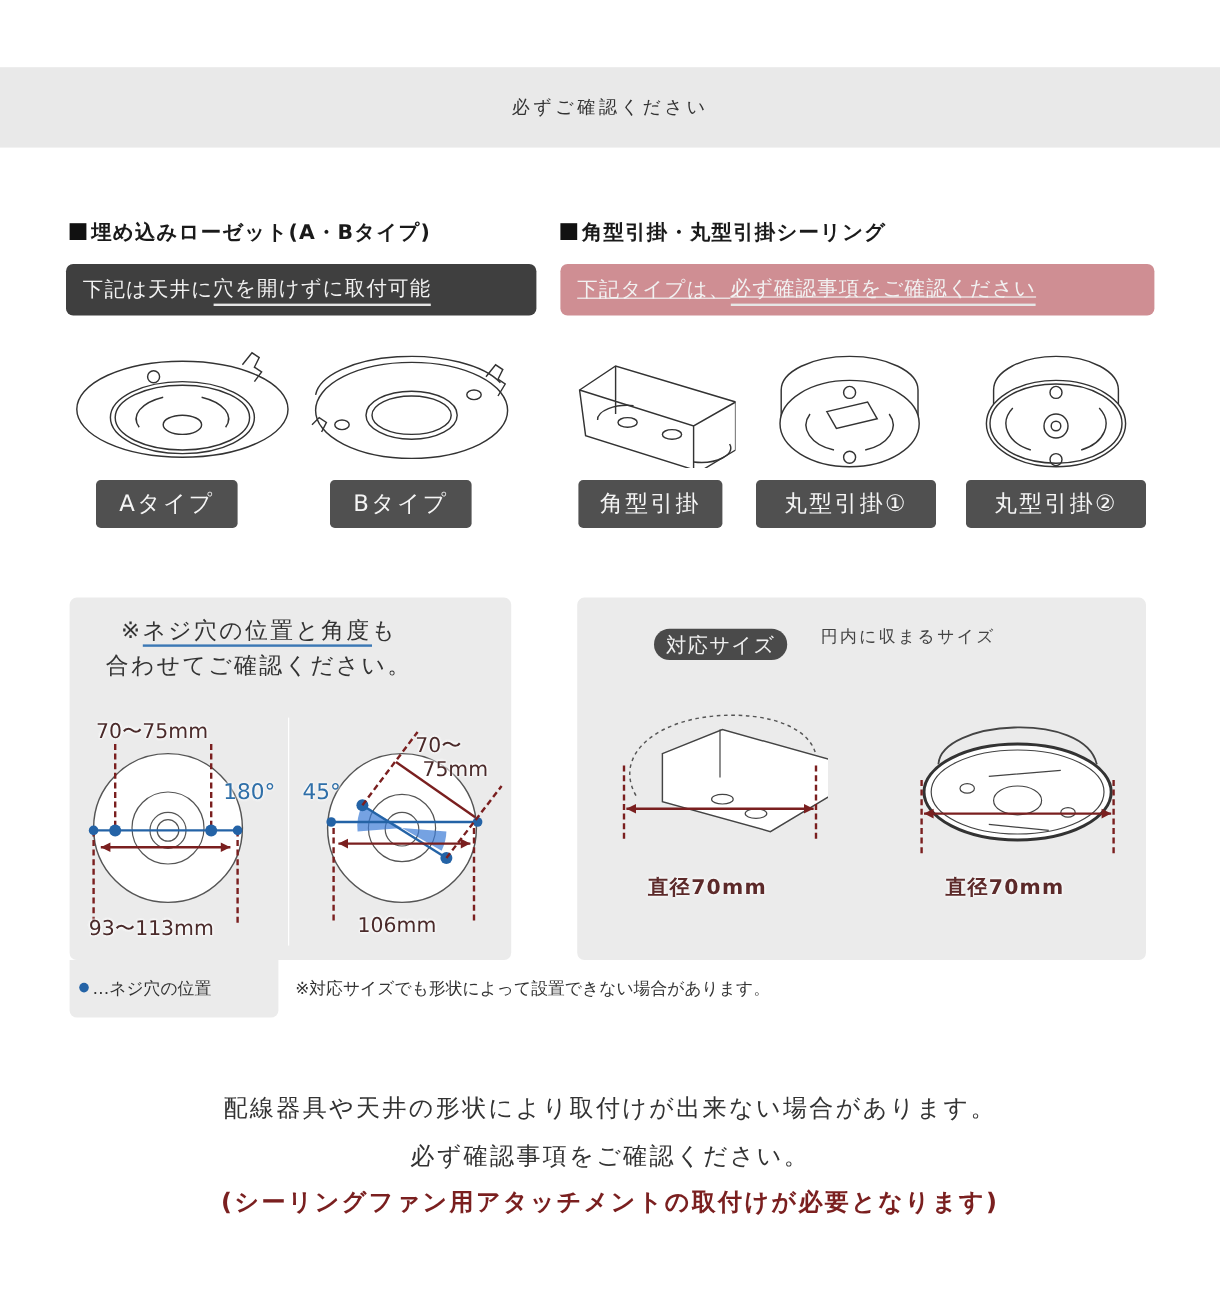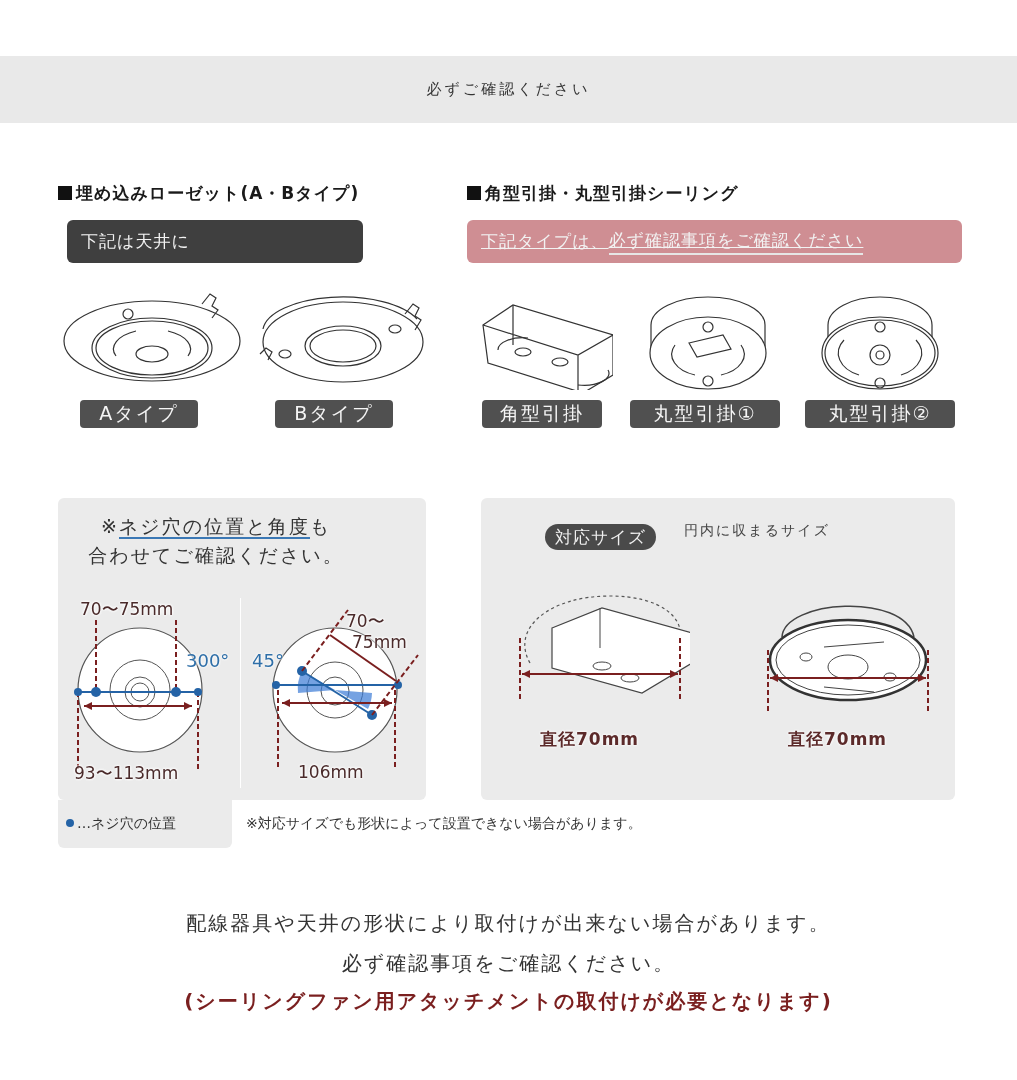--- a/index.html
+++ b/index.html
@@ -7,26 +7,26 @@
   body { position: relative; font-family: "DejaVu Sans", "Liberation Sans", sans-serif; color: #222; }
 
   .banner { position: absolute; left: 0; top: 56px; width: 1017px; height: 67px; background: #e9e9e9;
     display: flex; align-items: center; justify-content: center; font-size: 15px; letter-spacing: 3px; color: #333; }
 
   .sec-title { position: absolute; top: 182px; font-size: 17px; font-weight: bold; color: #1a1a1a; letter-spacing: 1px; white-space: nowrap; }
   .sec-title .sq { display: inline-block; width: 14px; height: 14px; background: #111; margin-right: 4px; vertical-align: -1px; }
 
   .note-bar { position: absolute; top: 220px; height: 43px; border-radius: 6px; color: #f2f2f2; font-size: 17px;
     display: flex; align-items: center; padding-left: 14px; letter-spacing: 1px; white-space: nowrap; }
-  .note-bar.dark { left: 67px; width: 296px; background: #3f3f3f; }
+  .note-bar.dark { left: 55px; width: 392px; background: #3f3f3f; }
   .note-bar.pink { left: 467px; width: 495px; background: #cf8e93; text-decoration: underline; }
   .note-bar .ul { border-bottom: 2px solid #e6e6e6; padding-bottom: 1px; }
 
   .illus { position: absolute; }
-  .tag { position: absolute; top: 400px; height: 28px; background: #505050; color: #f5f5f5; font-size: 19px;
+  .tag { position: absolute; top: 400px; height: 40px; background: #505050; color: #f5f5f5; font-size: 19px;
     border-radius: 4px; display: flex; align-items: center; justify-content: center; letter-spacing: 2px; }
 
   .panel { position: absolute; background: #ebebeb; border-radius: 6px; }
   .panel-left { left: 58px; top: 498px; width: 368px; height: 302px; }
   .panel-left-tab { position: absolute; left: 58px; top: 800px; width: 174px; height: 48px; background: #ebebeb; border-radius: 0 0 6px 6px; }
   .panel-right { left: 481px; top: 498px; width: 474px; height: 302px; }
 
   .pl-title { position: absolute; left: 0; width: 316px; text-align: center; font-size: 19px; color: #333; letter-spacing: 2px; line-height: 28px; }
   .pl-title .blue-ul { border-bottom: 2px solid #3b78b5; }
 
@@ -51,20 +51,21 @@
 
 <div class="banner">
   <span>必ずご確認ください</span>
 </div>
 
 <div class="sec-title" style="left:58px">
   <span class="sq"></span><span>埋め込みローゼット(A・Bタイプ)</span>
 </div>
 <div class="note-bar dark">
   <span>下記は天井に</span>
+    <span class="ul">穴を開けずに取付可能</span>
 </div>
 
 <div class="sec-title" style="left:467px">
   <span class="sq"></span><span>角型引掛・丸型引掛シーリング</span>
 </div>
 <div class="note-bar pink">
   <span>下記タイプは、</span>
     <span class="ul">必ず確認事項をご確認ください</span>
 </div>
 
@@ -152,21 +153,21 @@
   <line x1="138" y1="72" x2="138" y2="150" stroke="#7a1f1f" stroke-dasharray="5,3" stroke-width="2"></line>
   <line x1="16" y1="72" x2="140" y2="72" stroke="#2463a6" stroke-width="2"></line>
   <circle cx="18" cy="72" r="4" fill="#2463a6"></circle>
     <circle cx="36" cy="72" r="5" fill="#2463a6"></circle>
   <circle cx="116" cy="72" r="5" fill="#2463a6"></circle>
     <circle cx="138" cy="72" r="4" fill="#2463a6"></circle>
   <line x1="24" y1="86" x2="132" y2="86" stroke="#7a1f1f" stroke-width="2"></line>
   <path d="M24 86 l8 -4 v8 z M132 86 l-8 -4 v8 z" fill="#7a1f1f"></path>
 </svg>
 <div class="dim" style="left:80px;top:598px">70〜75mm</div>
-<div class="deg" style="left:186px;top:650px">300°</div>
+<div class="deg" style="left:186px;top:650px">180°</div>
 <div class="dim" style="left:74px;top:762px">93〜113mm</div>
 
 <svg class="illus" style="left:260px;top:605px" width="170" height="165" fill="none">
   <circle cx="75" cy="85" r="62" fill="#fff" stroke="#555" stroke-width="1.2"></circle>
   <circle cx="75" cy="85" r="28" stroke="#555"></circle>
   <circle cx="75" cy="86" r="14" stroke="#555"></circle>
   <path d="M75 85 L42 66 A38 38 0 0 0 38 88 Z" fill="#3a7bd5" opacity="0.7"></path>
   <path d="M75 85 L112 88 A38 38 0 0 1 108 104 Z" fill="#3a7bd5" opacity="0.7"></path>
   <line x1="16" y1="80" x2="138" y2="80" stroke="#2463a6" stroke-width="2"></line>
   <line x1="42" y1="66" x2="112" y2="110" stroke="#2463a6" stroke-width="2"></line>

